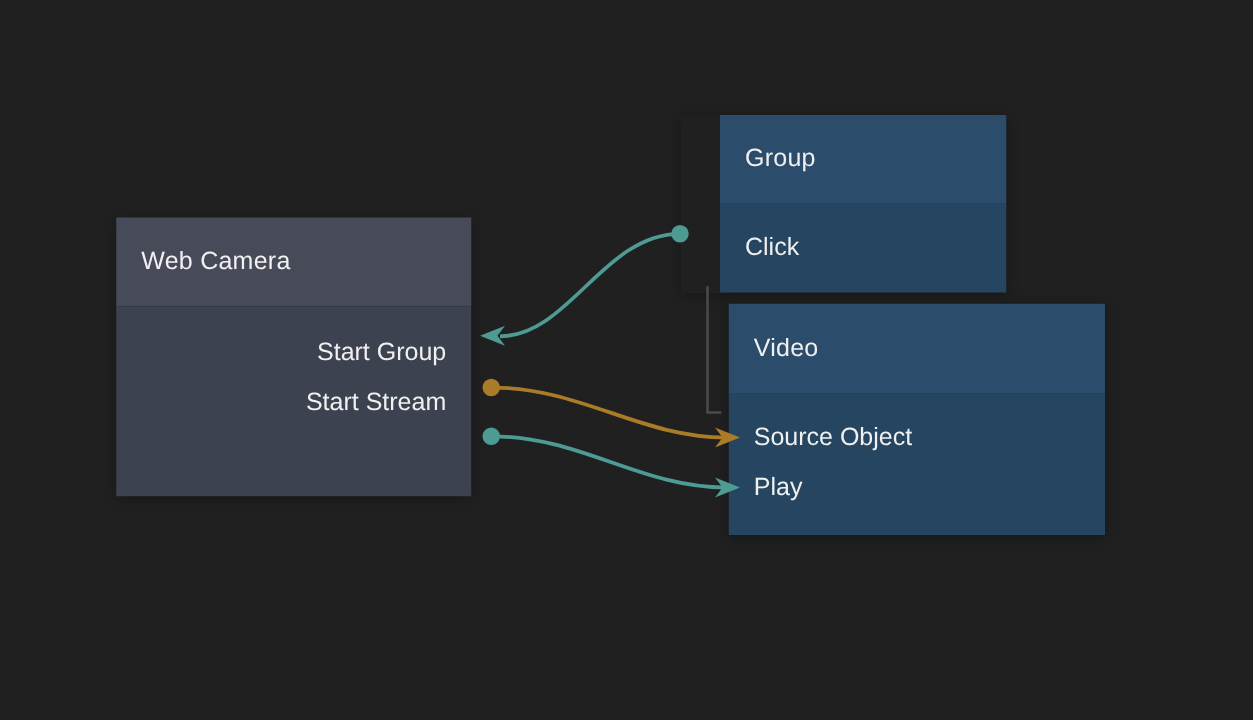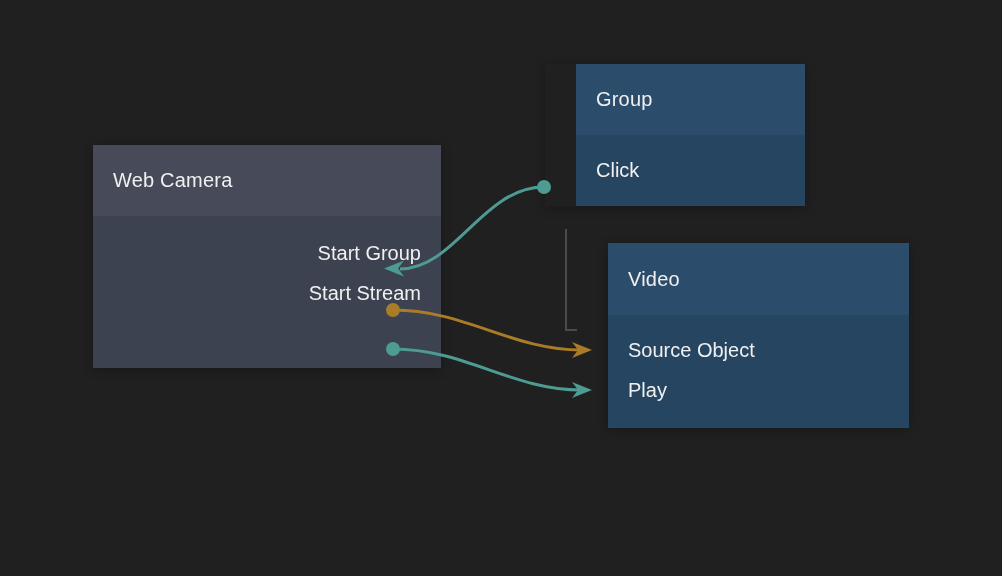--- a/index.html
+++ b/index.html
@@ -28,31 +28,31 @@
     height: 40px;
     display: flex;
     align-items: center;
     padding: 0 20px;
     font-size: 20px;
     cursor: pointer;
   }
   .ports-right .port-row { justify-content: flex-end; }
 
   
-  #node-web-camera { left: 93px; top: 145px; width: 348px; height: 223px; }
+  #node-web-camera { left: 93px; top: 174px; width: 284px; height: 223px; }
   #node-web-camera .node-header { height: 71px; background: var(--node-gray-header, #474b59); }
   #node-web-camera .node-body  { height: 152px; background: var(--node-gray-body, #3d4250); padding-top: 17px; }
 
   
-  #node-group { left: 545px; top: 64px; width: 260px; height: 142px; padding-left: 31px; }
+  #node-group { left: 545px; top: 92px; width: 260px; height: 142px; padding-left: 31px; }
   #node-group .node-header { height: 71px; background: var(--node-blue-header, #2b4d6b); }
   #node-group .node-body  { height: 71px; background: var(--node-blue-body, #254561); padding-top: 15px; }
 
   
-  #node-video { left: 608px; top: 243px; width: 301px; height: 185px; }
+  #node-video { left: 583px; top: 243px; width: 301px; height: 185px; }
   #node-video .node-header { height: 72px; background: var(--node-blue-header, #2b4d6b); }
   #node-video .node-body  { height: 113px; background: var(--node-blue-body, #254561); padding-top: 15px; text-align: center; }
 
   svg.edge-layer {
     position: absolute;
     left: 0; top: 0;
     width: 1002px; height: 576px;
     pointer-events: none;
   }
   svg .edge { fill: none; stroke-width: 3; }

